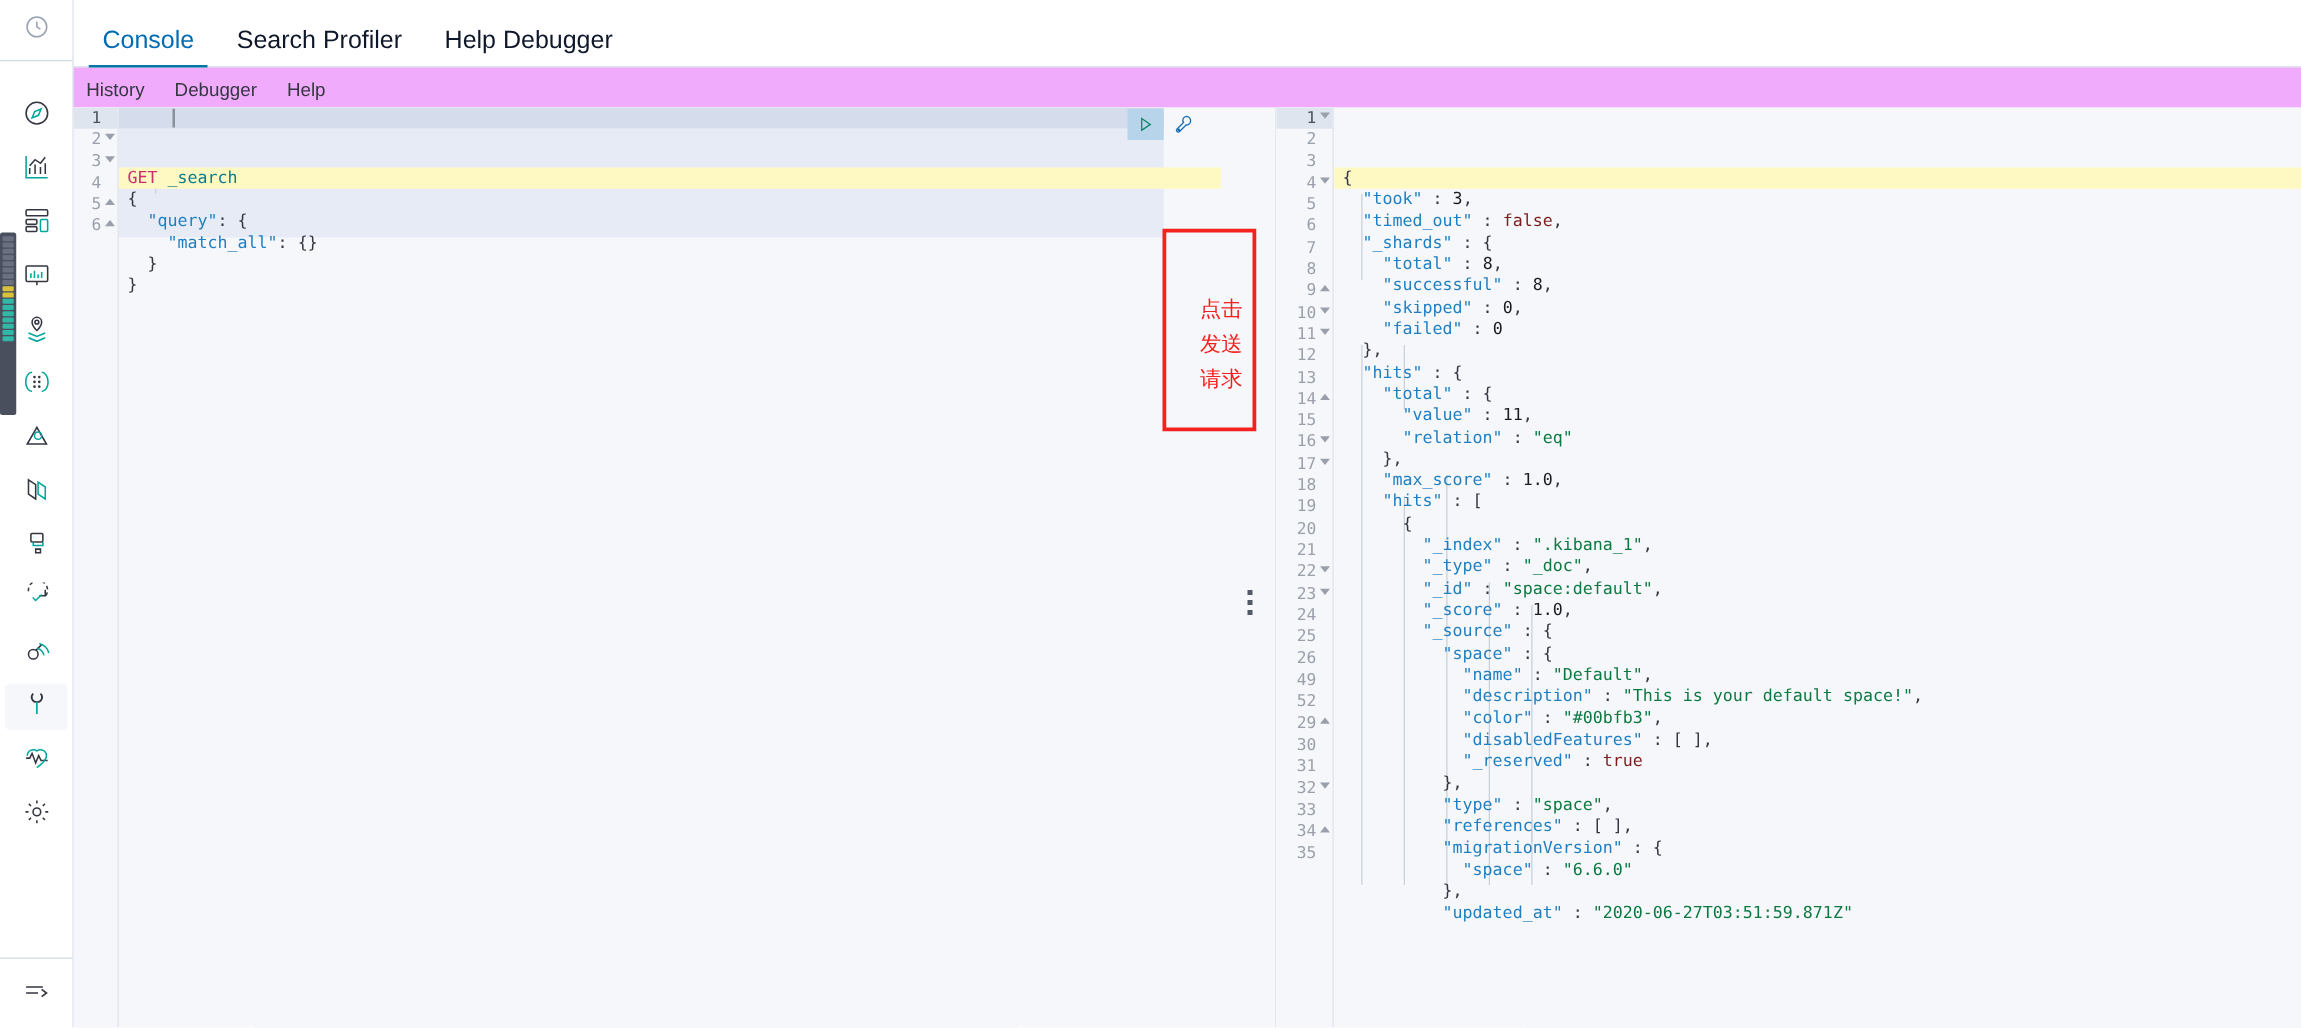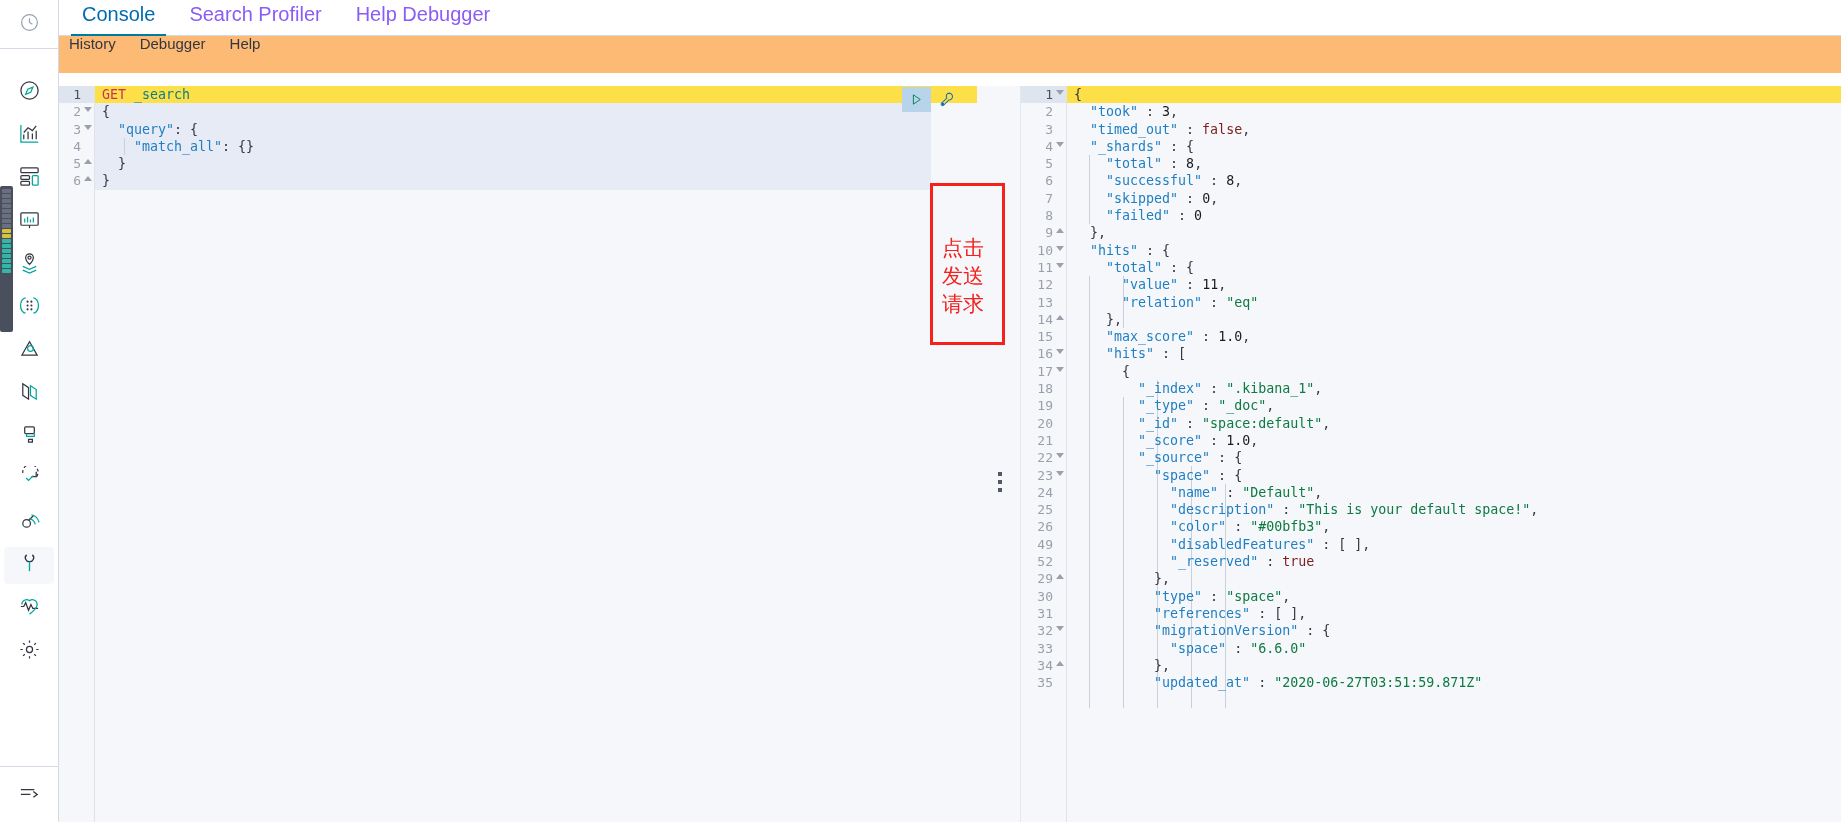--- a/index.html
+++ b/index.html
@@ -50,48 +50,48 @@
     background: #4a4f5e; border-radius: 2px; z-index: 9;
     padding: 3px 2px; display: flex; flex-direction: column; gap: 1px;
   }
   #strip i { display: block; height: 4px; background: #6a7080; border-radius: 1px; }
 
   
   #main { flex: 1 1 auto; position: relative; height: 822px; }
 
   
   #tabs {
-    height: 36px;
+    height: 54px;
     border-bottom: 1px solid #d3dae6;
     display: flex; align-items: flex-end;
     padding-left: 6px;
     background: #fff;
   }
   .tab {
     font-size: 20px;
-    color: #8b5cf6;
+    color: #0f172a;
     padding: 0 17px 11px 17px;
     cursor: pointer;
     position: relative;
     line-height: 1;
   }
   .tab.active { color: #006bb4; }
   .tab.active::after {
     content: "";
     position: absolute; left: 6px; right: 6px; bottom: -1px; height: 2px;
     background: #0079a5;
   }
 
   
   #submenu {
     height: 37px;
-    display: flex; 
+    display: flex; align-items: center;
     padding-left: 10px;
     gap: 24px;
-    background: #fdba74;
+    background: #f0abfc;
   }
   .submenu-item {
     font-size: 15px; color: #343741; cursor: pointer; line-height: 1;
   }
 
   
   #workspace {
     position: absolute; top: 86px; left: 0; right: 0; bottom: 0;
     display: flex;
     background: #f5f7fa;
@@ -140,21 +140,21 @@
     width: 0; height: 0;
     border-left: 4px solid transparent; border-right: 4px solid transparent;
   }
   .gutter .gl .fold.down { border-top: 5px solid #9aa0ab; }
   .gutter .gl .fold.up { border-bottom: 5px solid #9aa0ab; }
 
   .lines { position: absolute; top: 0; bottom: 0; right: 0; overflow: hidden; }
   #editor-pane .lines { left: 36px; }
   #response-pane .lines { left: 46px; }
   .ln { height: 17.3px; white-space: pre; padding-left: 7px; position: relative; }
-  .ln.hl-row { background: #fde047; }
+  .ln.hl-row { background: #fef9c3; margin-top: 48px; }
 
   
   #sel-highlight {
     position: absolute; left: 36px; top: 17.3px; width: 836px; height: 86.5px;
     background: #e7ebf5;
   }
   #sel-top {
     position: absolute; left: 36px; top: 0; width: 836px; height: 17.3px;
     background: #d5dded;
   }
@@ -196,23 +196,23 @@
     position: absolute;
     left: 871px; top: 97px; width: 75px; height: 162px;
     border: 3px solid #f4211e;
     z-index: 30;
     pointer-events: none;
   }
   #annot-text {
     position: absolute;
     left: 883px; top: 148px; width: 52px;
     color: #f4211e;
-    font-size: 21px;
+    font-size: 17px;
     line-height: 28px;
-    text-align: left;
+    text-align: right;
     font-family: "DejaVu Sans", sans-serif;
     z-index: 31;
   }
 </style>
 </head>
 <body>
 
 <div id="app">
 
   <div id="rail">

